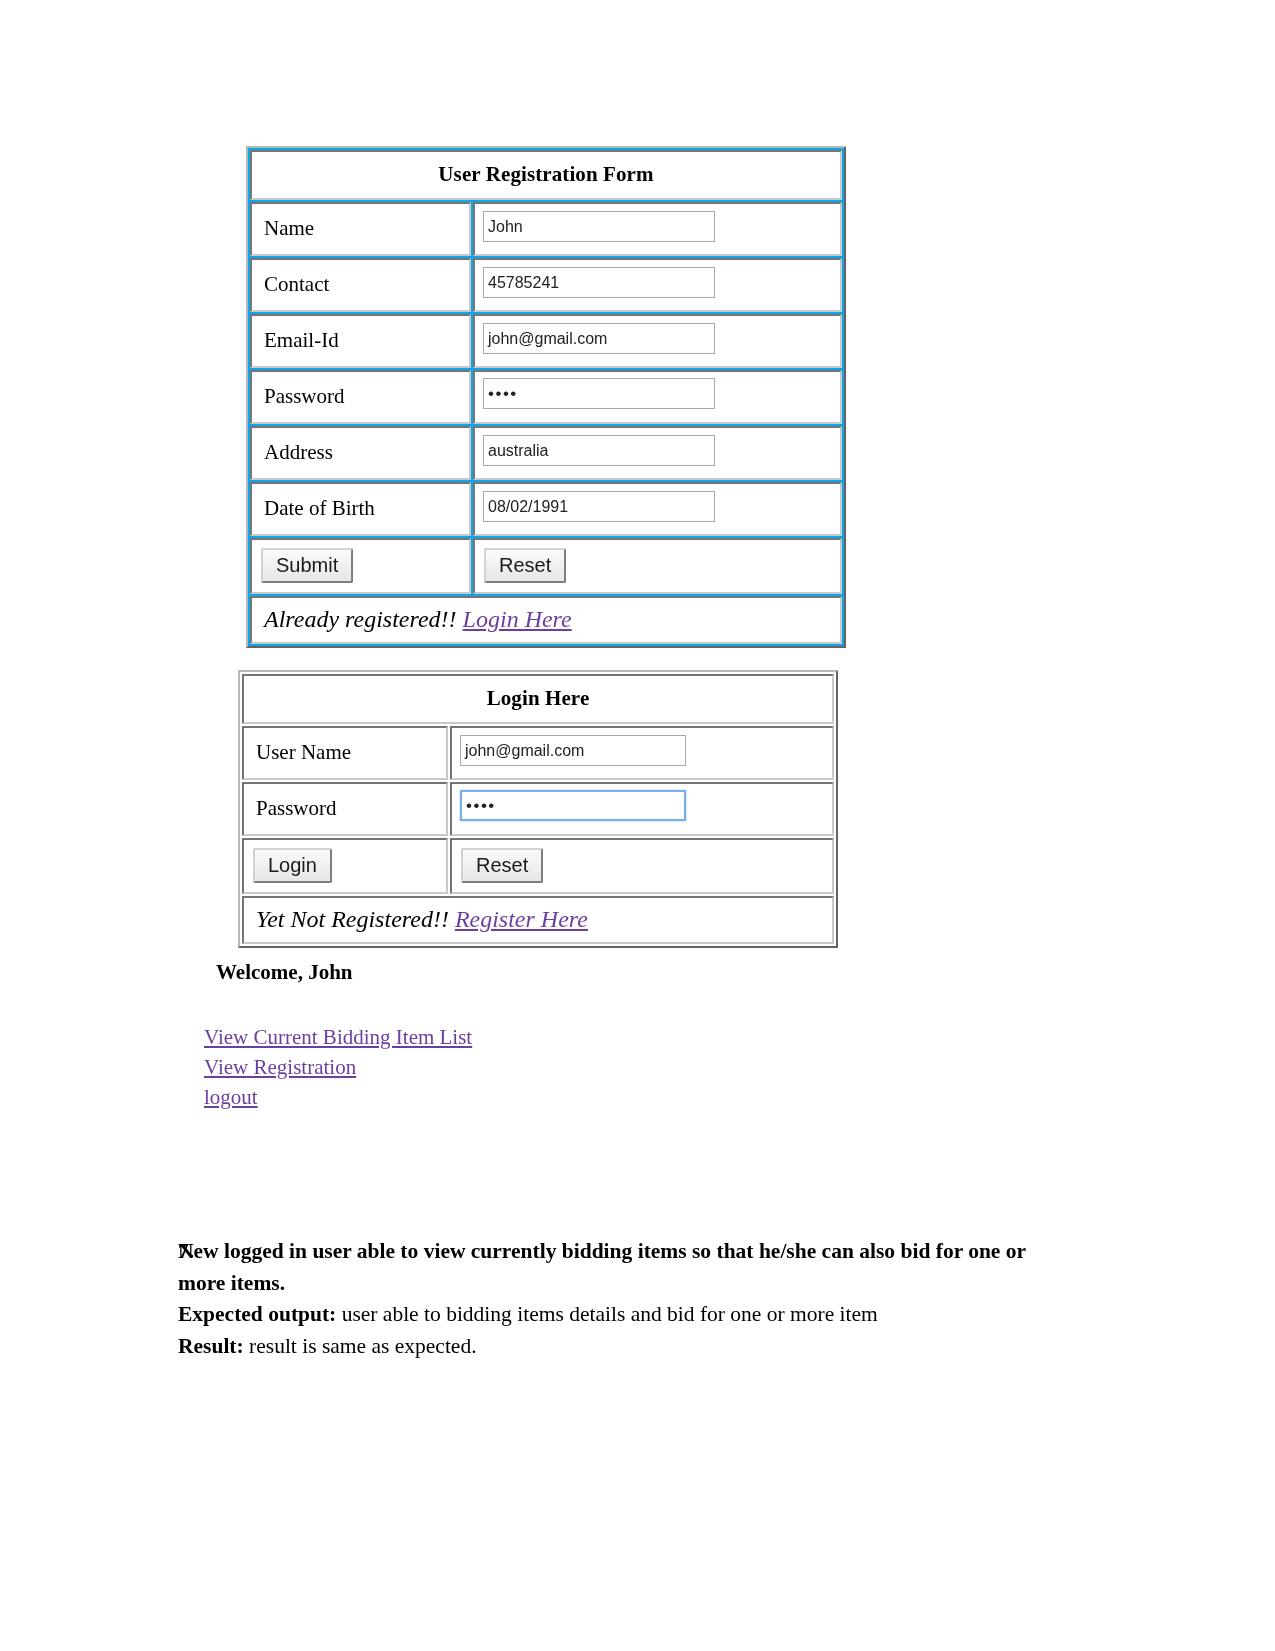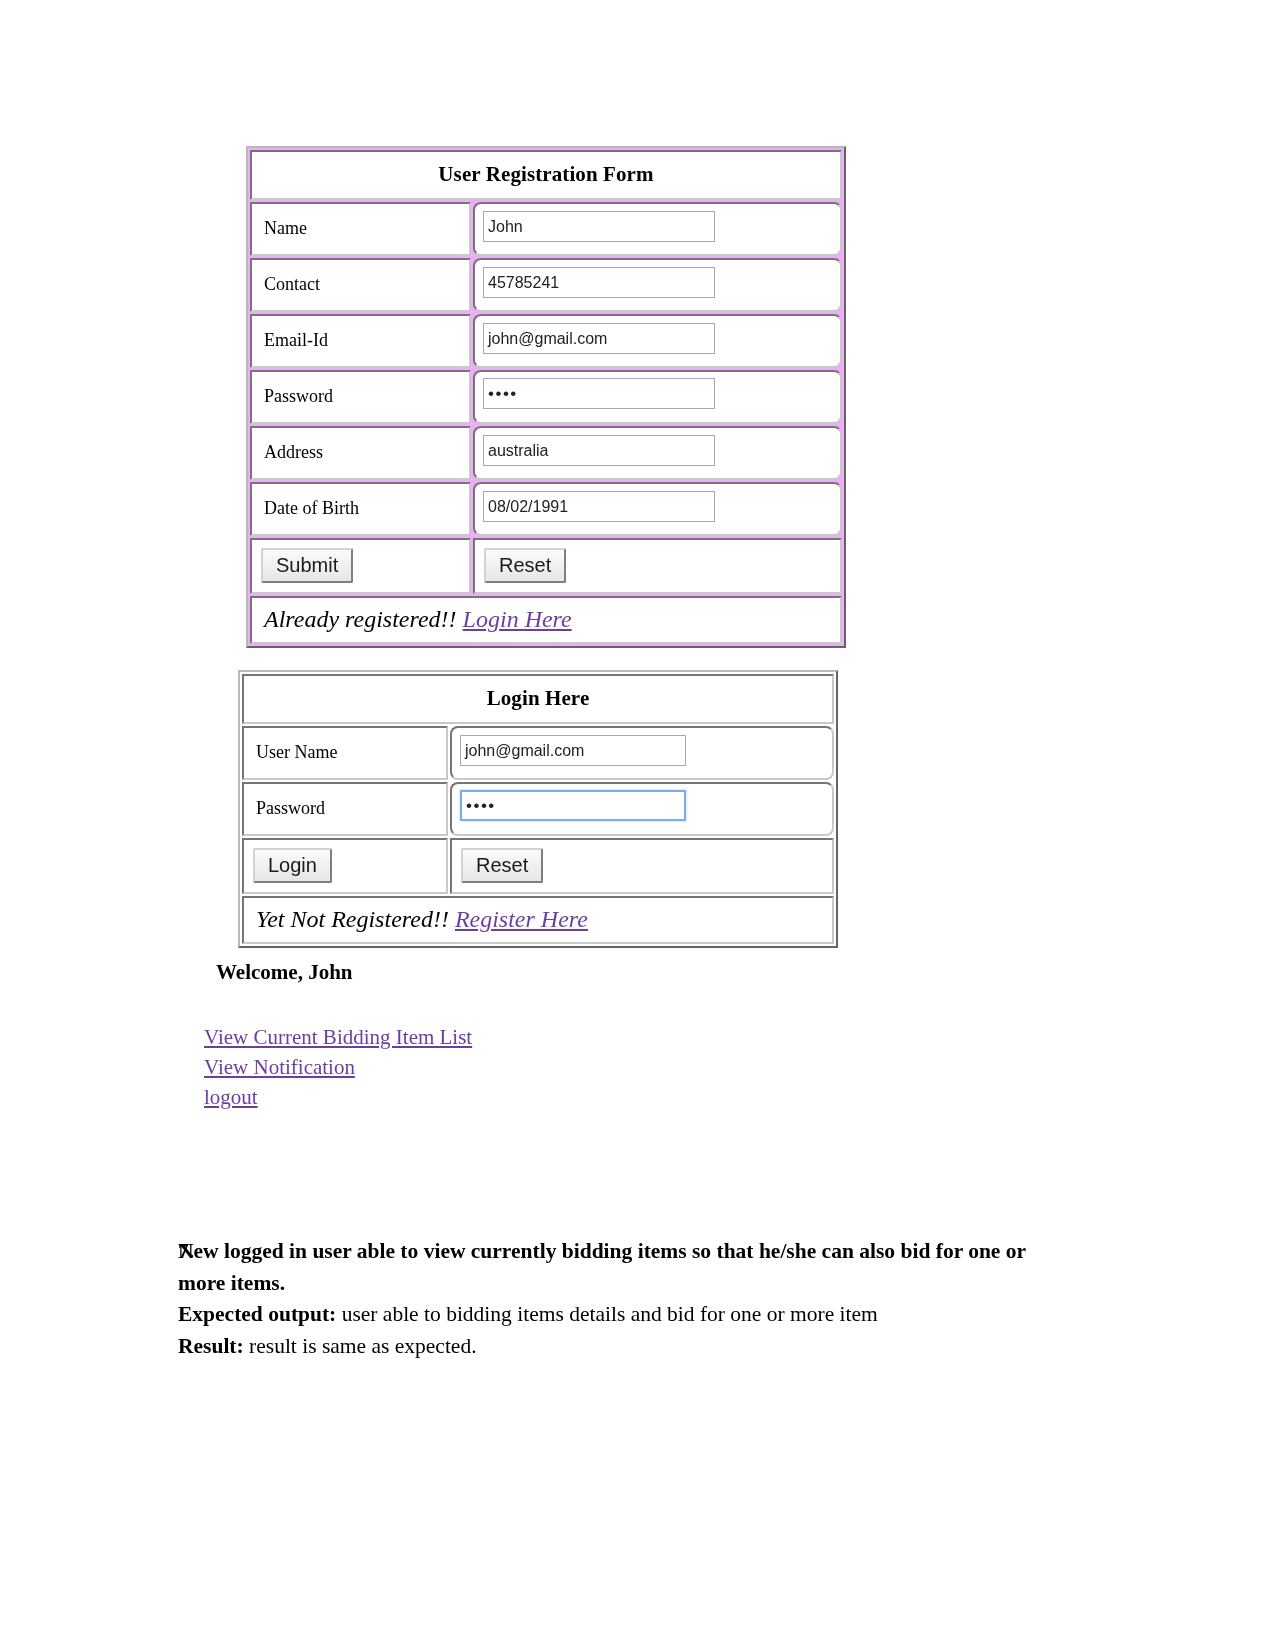--- a/index.html
+++ b/index.html
@@ -24,45 +24,44 @@
 
   
   .reg-table {
     position: absolute;
     left: 246px;
     top: 146px;
     width: 600px;
     border-collapse: separate;
     border-spacing: 2px;
     border: 2px outset #b8b8b8;
-    background: #f0abfc;
+    background: #0ea5e9;
   }
   .reg-table td {
     border: 2px inset #c9c9c9;
     padding: 0;
     background: #ffffff;
     vertical-align: middle;
   }
   .form-title {
     text-align: center;
     font-weight: bold;
     font-size: 21px;
     letter-spacing: 0.1px;
     padding: 10px 4px 11px 4px !important;
   }
   .lbl-cell {
     width: 205px;
-    font-size: 18px;
+    font-size: 21px;
     padding: 7px 0 8px 12px !important;
     white-space: nowrap;
     margin-top: 24px;
   }
   .fld-cell {
     padding: 7px 0 8px 8px !important;
-    border-radius: 8px;
   }
 
   .txtbox {
     display: inline-block;
     box-sizing: border-box;
     width: 232px;
     height: 31px;
     line-height: 29px;
     border: 1px solid #a9a9a9;
     background: #ffffff;
@@ -285,21 +284,21 @@
         <a class="link">Register Here</a>
       </td>
     </tr>
   </tbody>
     </table>
 
   <div class="welcome">Welcome, John</div>
 
   <div class="navlinks">
     <a class="link">View Current Bidding Item List</a>
-    <a class="link">View Notification</a>
+    <a class="link">View Registration</a>
     <a class="link">logout</a>
   </div>
 
   <div class="item-block">
     <span class="item-num">7.</span>
     <div class="item-body">
       <div class="item-head">New logged in user able to view currently bidding items so that he/she can also bid for one or more items.</div>
       <div class="sub-line">
         <span class="sub-label">Expected output:</span>
         <span>user able to bidding items details and bid for one or more item</span>

